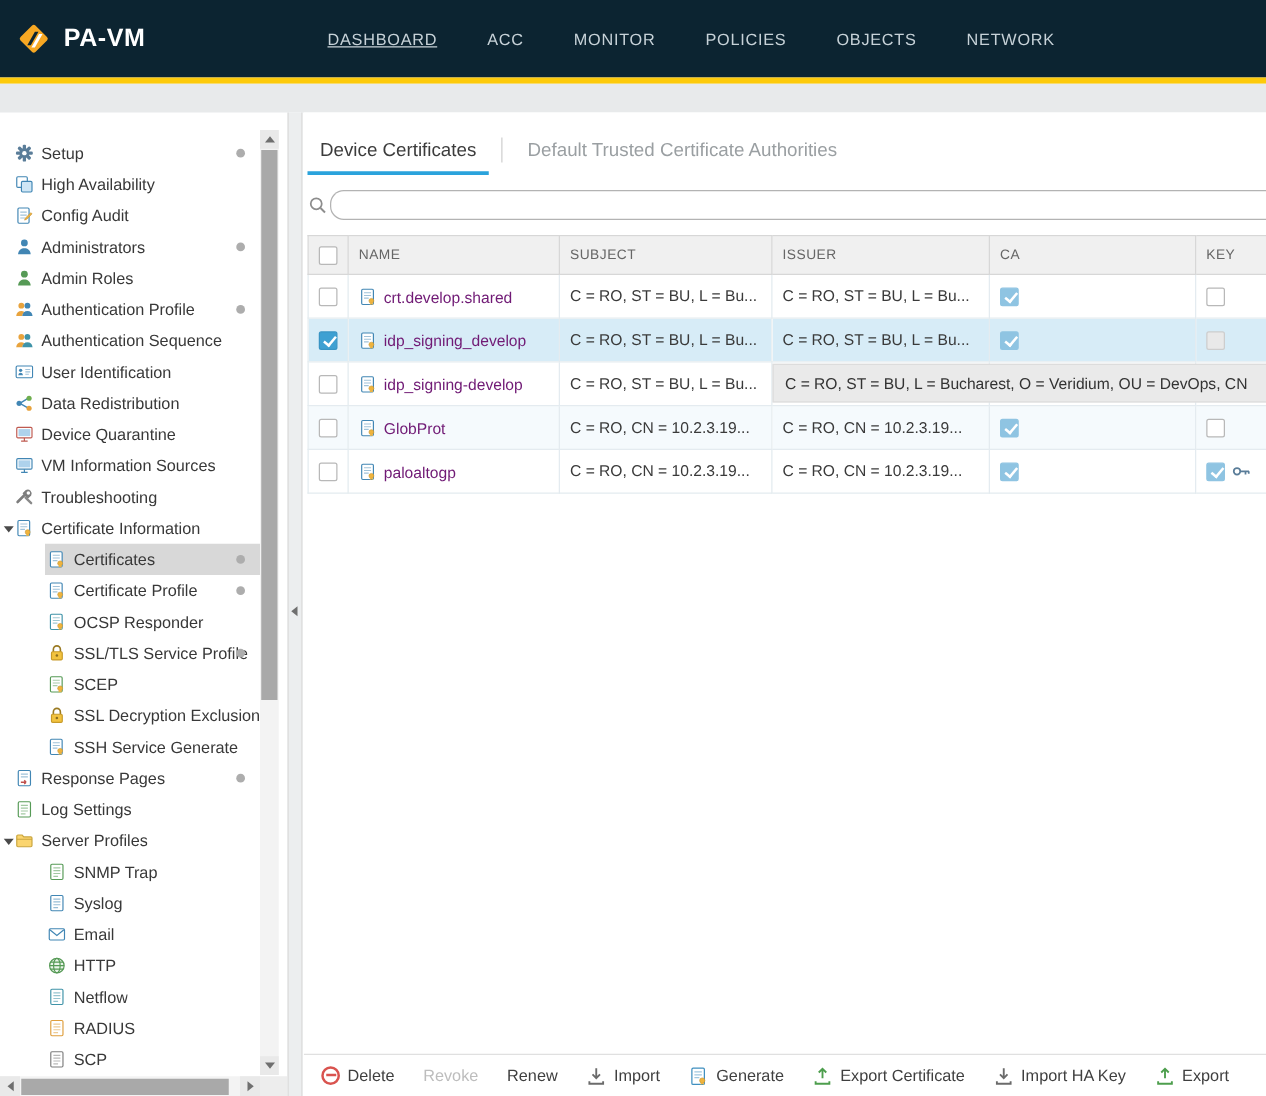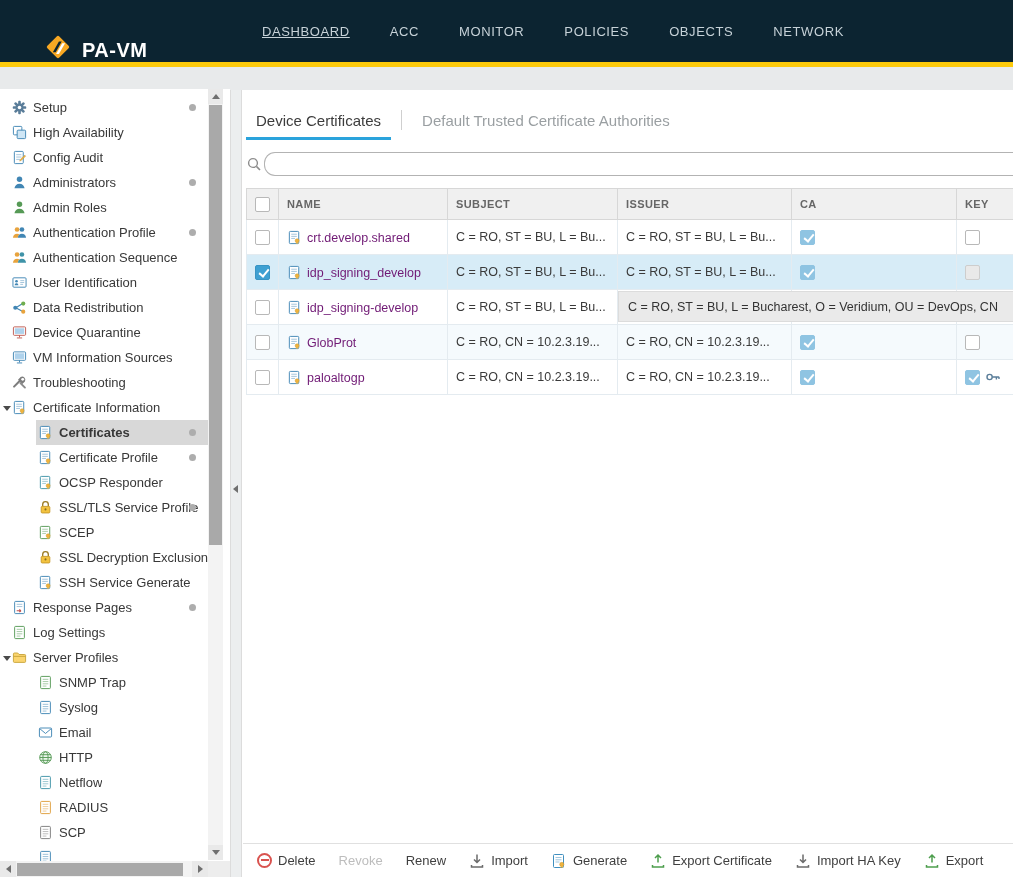--- a/index.html
+++ b/index.html
@@ -1,39 +1,39 @@
 <!DOCTYPE html>
 <html><head>
 <meta charset="utf-8">
 <style>
   html,body{margin:0;padding:0;}
   body{width:1013px;height:877px;position:relative;overflow:hidden;background:#fff;
        font-family:"Liberation Sans",sans-serif;}
 
   
   .topbar{position:absolute;top:0;left:0;right:0;height:62px;background:#0c2431;display:flex;align-items:stretch;}
-  .brand{display:flex;align-items:flex-end;gap:9px;padding-left:0;margin-left:43px;}
+  .brand{display:flex;align-items:center;gap:9px;padding-left:12px;}
   .logo{width:30px;height:30px;}
   .brand-text{color:#fff;font-size:20px;font-weight:bold;letter-spacing:.5px;}
   .topnav{position:absolute;left:242px;top:0;bottom:0;display:flex;align-items:stretch;}
   .tn{display:flex;align-items:center;padding:0 20px;color:#c7d2d8;font-size:13px;letter-spacing:.6px;cursor:pointer;text-decoration:none;}
   .tn.underlined{text-decoration:underline;}
   .tn.active{background:#0a1b25;color:#f2c53d;padding:0 24px;}
   .stripe{position:absolute;top:62px;left:0;right:0;height:5px;background:#fdca0b;}
   .band{position:absolute;top:67px;left:0;right:0;height:23px;background:#e8eaeb;}
 
   
-  .sidebar{position:absolute;top:89px;left:0;width:230px;bottom:0;background:#fff;overflow:hidden;}
+  .sidebar{position:absolute;top:104px;left:0;width:230px;bottom:0;background:#fff;overflow:hidden;}
   .nav-list{position:absolute;top:6px;left:0;right:22px;bottom:16px;overflow:hidden;}
   .s-item{position:relative;display:flex;align-items:center;height:25px;font-size:13px;color:#383838;cursor:pointer;white-space:nowrap;}
   .lvl0{padding-left:12px;}
   .lvl0.parent{padding-left:2px;}
   .lvl1{padding-left:38px;}
   .s-item.selected{background:linear-gradient(to right,#fff 36px,#d8d8d8 36px);}
-  .s-item.selected .s-lbl{font-weight:bold;}
+  .s-item.selected .s-lbl{font-weight:normal;}
   .caret{width:10px;height:10px;display:inline-block;position:relative;flex:none;}
   .caret::after{content:"";position:absolute;left:1px;top:3px;border-left:4px solid transparent;border-right:4px solid transparent;border-top:5px solid #4a4a4a;}
   .icn{width:15px;height:15px;flex:none;margin-right:6px;}
   .s-lbl{overflow:hidden;}
   .s-dot{position:absolute;left:189px;top:9px;width:7px;height:7px;border-radius:50%;background:#adadad;}
   .c-blue{color:#4186b4}.c-steel{color:#5a7d99}.c-green{color:#569a56}.c-orange{color:#df9e3c}
   .c-gray{color:#7d7d7d}.c-teal{color:#3f93a8}.c-red{color:#bf5a50}
 
   
   .vsb{position:absolute;top:0;right:7px;width:15px;bottom:17px;background:#f3f3f3;}
@@ -61,21 +61,21 @@
   .tab{font-size:15px;padding:0 10px 11px;color:#9a9fa2;cursor:pointer;white-space:nowrap;}
   .tab.active{color:#3c3c3c;border-bottom:3px solid #2aa3dc;padding-bottom:8px;}
   .tab-sep{width:1px;height:20px;background:#cfcfcf;margin:0 10px 10px;}
 
   .searchbar{margin-top:12px;display:flex;align-items:center;height:24px;}
   .search-icn{width:16px;height:16px;color:#8d8d8d;margin-right:2px;flex:none;}
   .search-field{flex:1;height:22px;border:1px solid #b3b3b3;border-right:none;border-radius:11px 0 0 11px;display:flex;align-items:center;padding-left:10px;}
   .search-field input{border:none;outline:none;width:100%;font:inherit;font-size:13px;background:transparent;color:#333;}
 
   .tbl{margin-top:12px;border-collapse:collapse;table-layout:fixed;width:855px;}
-  .tbl th{background:#f0f0f0;border:1px solid #d7d7d7;height:30px;padding:0 8px;font-size:11px;color:#666;text-align:left;letter-spacing:.4px;font-weight:bold;margin-left:48px;}
+  .tbl th{background:#f0f0f0;border:1px solid #d7d7d7;height:30px;padding:0 8px;font-size:11px;color:#666;text-align:left;letter-spacing:.4px;font-weight:normal;margin-left:48px;}
   .tbl td{border:1px solid #e4ebf0;height:34px;padding:0 8px;font-size:12.5px;color:#3a3a3a;white-space:nowrap;overflow:hidden;}
   tr.alt td{background:#f5fafd;}
   tr.selected td{background:#d7ecf7;}
   .c-sel{padding:0 0 0 8px !important;}
   .lnk{color:#701a75;text-decoration:none;cursor:pointer;}
   .cert-mini{vertical-align:-3px;margin-right:5px;}
   .cb{width:15px;height:15px;border:1px solid #b8b8b8;border-radius:2px;background:#fff;display:inline-block;position:relative;vertical-align:middle;box-sizing:border-box;}
   .cb.checked{background:#8fc4e2;border-color:#8fc4e2;}
   .cb.checked.strong{background:#3ea0d2;border-color:#3894c4;}
   .cb.checked::after{content:"";position:absolute;left:4.5px;top:1.5px;width:4px;height:8px;border:solid #fff;border-width:0 2px 2px 0;transform:rotate(40deg);}

